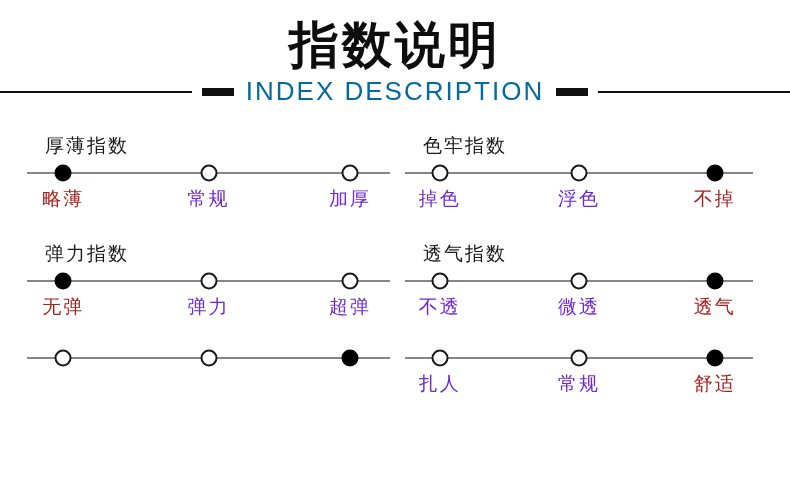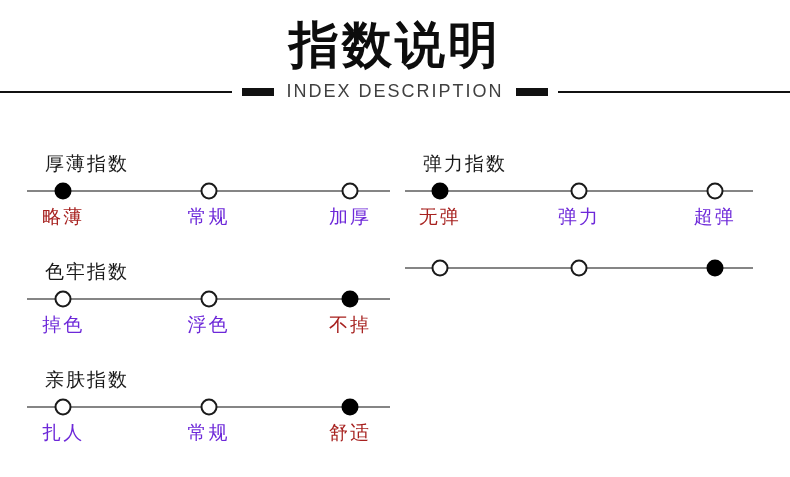--- a/index.html
+++ b/index.html
@@ -26,29 +26,29 @@
     align-items: center;
     margin-top: 2px;
     height: 26px;
   }
   .rule-line { flex: 1 1 auto; height: 2px; background: #111111; }
   .rule-bar  { flex: 0 0 auto; width: 32px; height: 8px; background: #111111; }
   .rule-bar.left  { margin-left: 10px; margin-right: 12px; }
   .rule-bar.right { margin-left: 12px; margin-right: 10px; }
   .subtitle-text {
     flex: 0 0 auto;
-    font-size: 18px;
+    font-size: 26px;
     letter-spacing: 2px;
-    color: #404040;
+    color: #0369a1;
     white-space: nowrap;
   }
 
   
   .main {
-    margin-top: 46px;
+    margin-top: 28px;
     padding-left: 27px;
     display: grid;
     grid-template-columns: 363px 348px;
     column-gap: 15px;
     row-gap: 31px;
   }
   .group { width: 100%; }
   .group-title {
     font-size: 19px;
     color: #1a1a1a;
@@ -113,61 +113,74 @@
       <span class="dot p2"></span>
     </div>
     <div class="labels">
       <span class="opt-label p0 selected">略薄</span>
       <span class="opt-label p1">常规</span>
       <span class="opt-label p2">加厚</span>
     </div>
   </div>
 
   <div class="group">
+    <div class="group-title">色牢指数</div>
+    <div class="track">
+      <div class="track-line"></div>
+      <span class="dot p0"></span>
+      <span class="dot p1"></span>
+      <span class="dot p2 filled"></span>
+    </div>
+    <div class="labels">
+      <span class="opt-label p0">掉色</span>
+      <span class="opt-label p1">浮色</span>
+      <span class="opt-label p2 selected">不掉</span>
+    </div>
+  </div>
+
+  <div class="group">
     <div class="group-title">弹力指数</div>
     <div class="track">
       <div class="track-line"></div>
       <span class="dot p0 filled"></span>
       <span class="dot p1"></span>
       <span class="dot p2"></span>
     </div>
     <div class="labels">
       <span class="opt-label p0 selected">无弹</span>
       <span class="opt-label p1">弹力</span>
       <span class="opt-label p2">超弹</span>
     </div>
   </div>
 
   <div class="group">
-    <div class="group-title">色牢指数</div>
+    <div class="group-title">透气指数</div>
     <div class="track">
       <div class="track-line"></div>
       <span class="dot p0"></span>
       <span class="dot p1"></span>
       <span class="dot p2 filled"></span>
     </div>
     <div class="labels">
-      <span class="opt-label p0">掉色</span>
-      <span class="opt-label p1">浮色</span>
-      <span class="opt-label p2 selected">不掉</span>
+      <span class="opt-label p0">不透</span>
+      <span class="opt-label p1">微透</span>
+      <span class="opt-label p2 selected">透气</span>
     </div>
   </div>
-
 
   <div class="group">
     <div class="track">
       <div class="track-line"></div>
       <span class="dot p0"></span>
       <span class="dot p1"></span>
       <span class="dot p2 filled"></span>
     </div>
   </div>
 
   <div class="group">
-    <div class="group-title">亲肤指数</div>
     <div class="track">
       <div class="track-line"></div>
       <span class="dot p0"></span>
       <span class="dot p1"></span>
       <span class="dot p2 filled"></span>
     </div>
     <div class="labels">
       <span class="opt-label p0">扎人</span>
       <span class="opt-label p1">常规</span>
       <span class="opt-label p2 selected">舒适</span>

